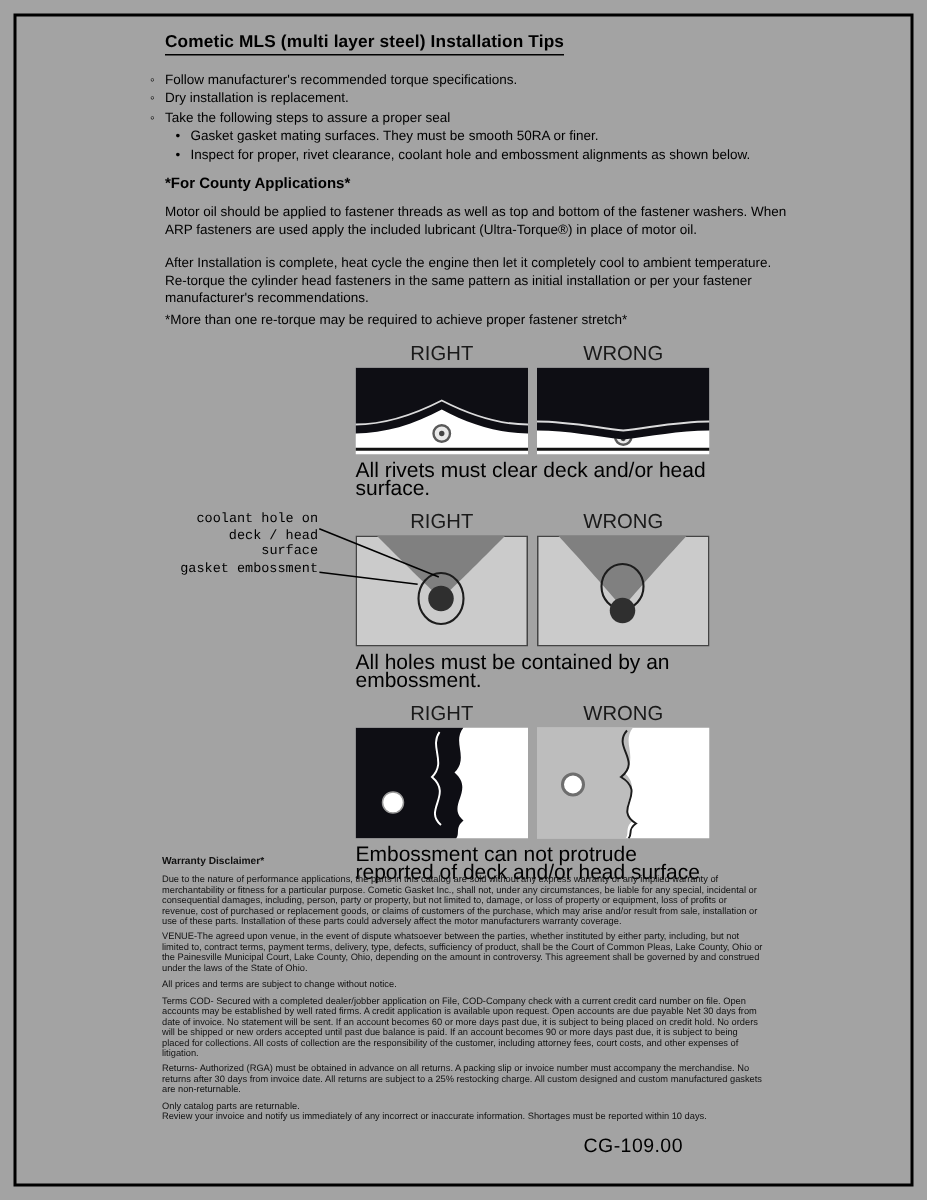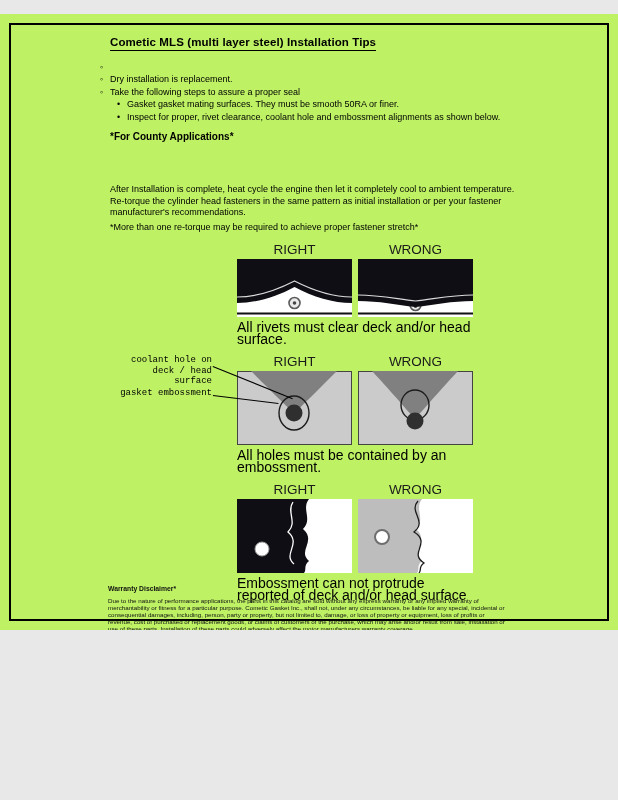--- a/index.html
+++ b/index.html
@@ -1,19 +1,19 @@
 <!DOCTYPE html>
 <html><head>
 <meta charset="utf-8">
 <style>
   html,body { margin:0; padding:0; background:#e8e8e8; }
   .page {
-    position:relative; width:618px; height:616px; background:#bef264;
+    position:relative; width:618px; height:800px; background:#a3a3a3;
     font-family:"Liberation Sans", sans-serif; color:#000;
-    margin:14px auto; overflow:hidden;
+    margin:0 auto; overflow:hidden;
   }
   .frame { position:absolute; left:9px; top:9px; right:9px; bottom:9px; border:2px solid #000; }
 
   .title {
     position:absolute; left:110px; top:22px; margin:0;
     font-size:11.5px; font-weight:bold; display:inline-block;
     border-bottom:1.5px solid #000; padding-bottom:2px; letter-spacing:0.1px;
   }
 
   .bullets { position:absolute; left:100px; top:47px; width:430px; font-size:9px; line-height:12.4px; }
@@ -52,40 +52,42 @@
 <body>
 
 <div class="page">
   <div class="frame"></div>
 
   <h1 class="title">Cometic MLS (multi layer steel) Installation Tips</h1>
 
   <div class="bullets">
     <div class="b-row">
       <span class="mk">◦</span>
+      <span>Follow manufacturer's recommended torque specifications.</span>
     </div>
     <div class="b-row">
       <span class="mk">◦</span>
       <span>Dry installation is replacement.</span>
     </div>
     <div class="b-row">
       <span class="mk">◦</span>
       <span>Take the following steps to assure a proper seal</span>
     </div>
     <div class="b-row sub">
       <span class="mk">•</span>
       <span>Gasket gasket mating surfaces.  They must be smooth 50RA or finer.</span>
     </div>
     <div class="b-row sub">
       <span class="mk">•</span>
       <span>Inspect for proper, rivet clearance, coolant hole and embossment alignments as shown below.</span>
     </div>
   </div>
 
   <h2 class="diesel-h">*For County Applications*</h2>
+  <p class="para p1">Motor oil should be applied to fastener threads as well as top and bottom of the fastener washers. When ARP fasteners are used apply the included lubricant (Ultra-Torque®) in place of motor oil.</p>
   <p class="para note">*More than one re-torque may be required to achieve proper fastener stretch*</p>
   <p class="para p2">After Installation is complete, heat cycle the engine then let it completely cool to ambient temperature. Re-torque the cylinder head fasteners in the same pattern as initial installation or per your fastener manufacturer's recommendations.</p>
 
   <div class="diagrams">
 
     <div class="dg-head">
       <span class="dg-col">RIGHT</span>
       <span class="dg-col">WRONG</span>
     </div>
     <div class="dg-imgs">

